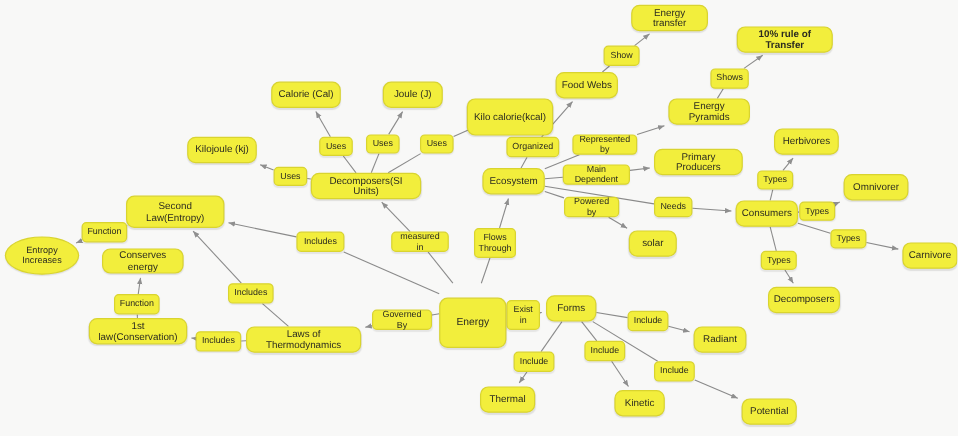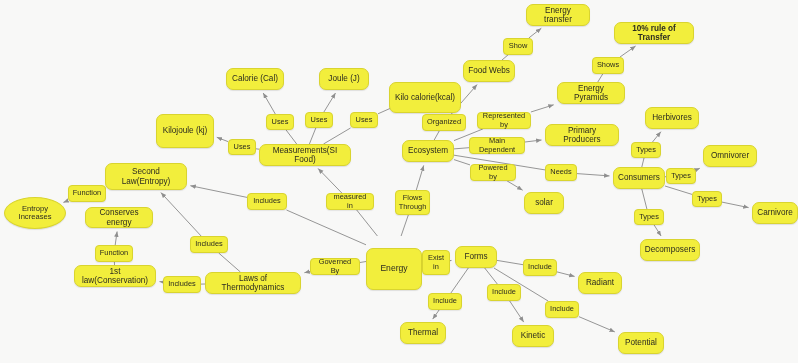--- a/index.html
+++ b/index.html
@@ -126,22 +126,22 @@
       </g>
   </svg>
   <div id="node-group">
       <div class="node hub" style="left: 366px; top: 248px; width: 56px; height: 42px;">Energy</div>
       <div class="node concept" style="left: 105px; top: 163px; width: 82px; height: 27px;">Second Law(Entropy)</div>
       <div class="node ellipse" style="left: 4px; top: 197px; width: 62px; height: 32px;">Entropy
 Increases</div>
       <div class="node concept" style="left: 85px; top: 207px; width: 68px; height: 21px;">Conserves energy</div>
       <div class="node concept" style="left: 74px; top: 265px; width: 82px; height: 22px;">1st law(Conservation)</div>
       <div class="node concept" style="left: 205px; top: 272px; width: 96px; height: 22px;">Laws of Thermodynamics</div>
-      <div class="node concept" style="left: 259px; top: 144px; width: 92px; height: 22px;">Measurements(SI Food)</div>
-      <div class="node concept" style="left: 156px; top: 114px; width: 58px; height: 34px;">Kilojoule (kj)</div>
+      <div class="node concept" style="left: 259px; top: 144px; width: 92px; height: 22px;">Decomposers(SI Units)</div>
+      <div class="node concept" style="left: 156px; top: 114px; width: 58px; height: 22px;">Kilojoule (kj)</div>
       <div class="node concept" style="left: 226px; top: 68px; width: 58px; height: 22px;">Calorie (Cal)</div>
       <div class="node concept" style="left: 319px; top: 68px; width: 50px; height: 22px;">Joule (J)</div>
       <div class="node concept" style="left: 389px; top: 82px; width: 72px; height: 31px;">Kilo calorie(kcal)</div>
       <div class="node concept" style="left: 402px; top: 140px; width: 52px; height: 22px;">Ecosystem</div>
       <div class="node concept" style="left: 463px; top: 60px; width: 52px; height: 22px;">Food Webs</div>
       <div class="node concept" style="left: 526px; top: 4px; width: 64px; height: 22px;">Energy transfer</div>
       <div class="node concept" style="left: 557px; top: 82px; width: 68px; height: 22px;">Energy Pyramids</div>
       <div class="node concept" style="left: 614px; top: 22px; width: 80px; height: 22px; font-weight: bold;">10% rule of Transfer</div>
       <div class="node concept" style="left: 545px; top: 124px; width: 74px; height: 22px;">Primary Producers</div>
       <div class="node concept" style="left: 524px; top: 192px; width: 40px; height: 22px;">solar</div>

